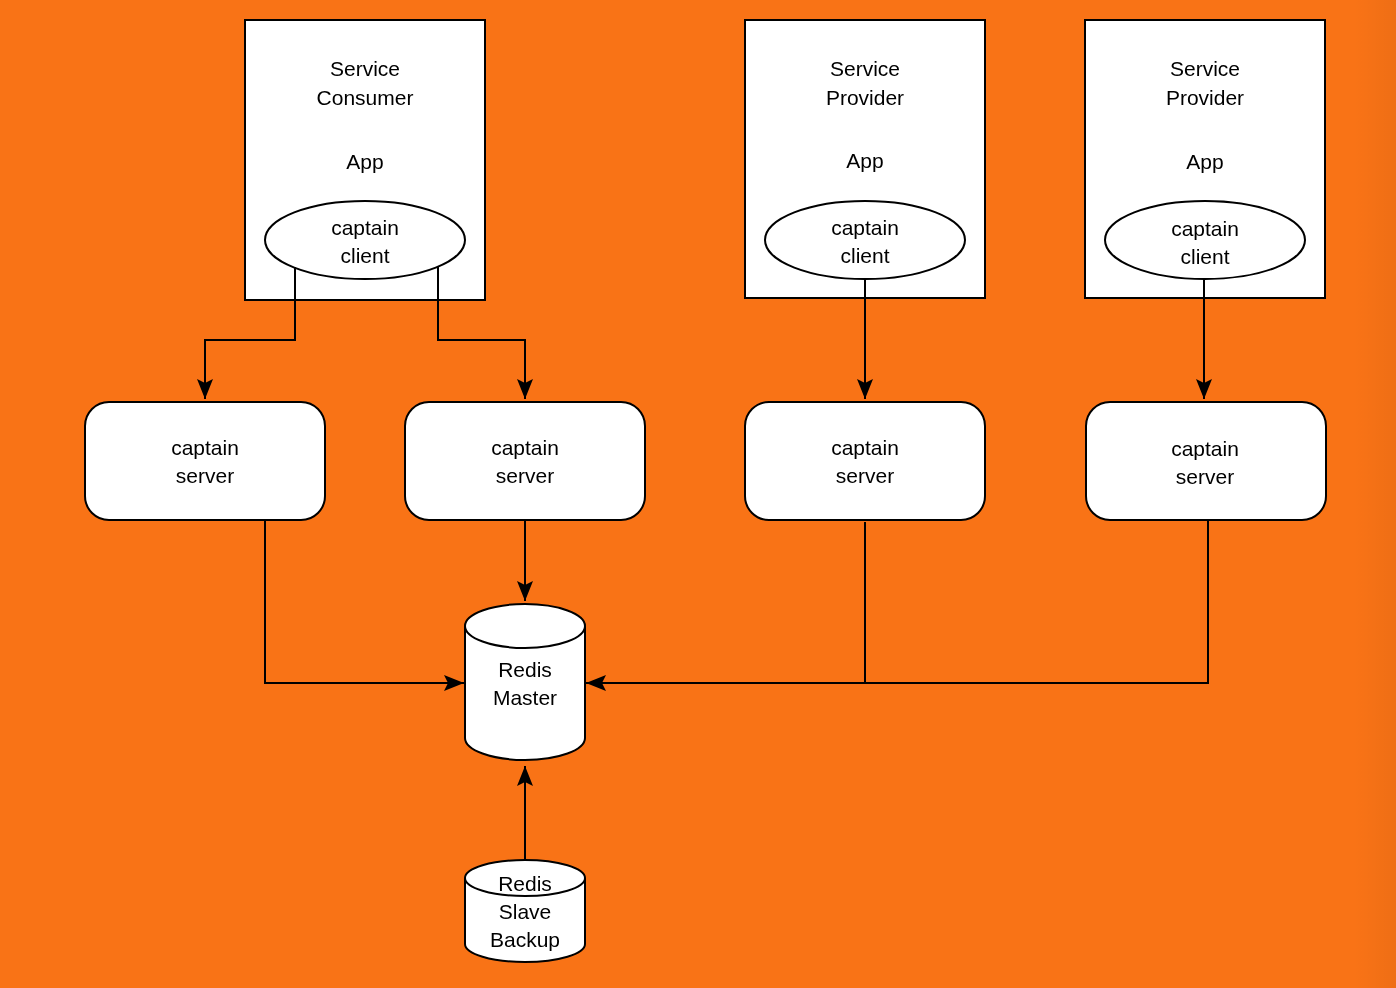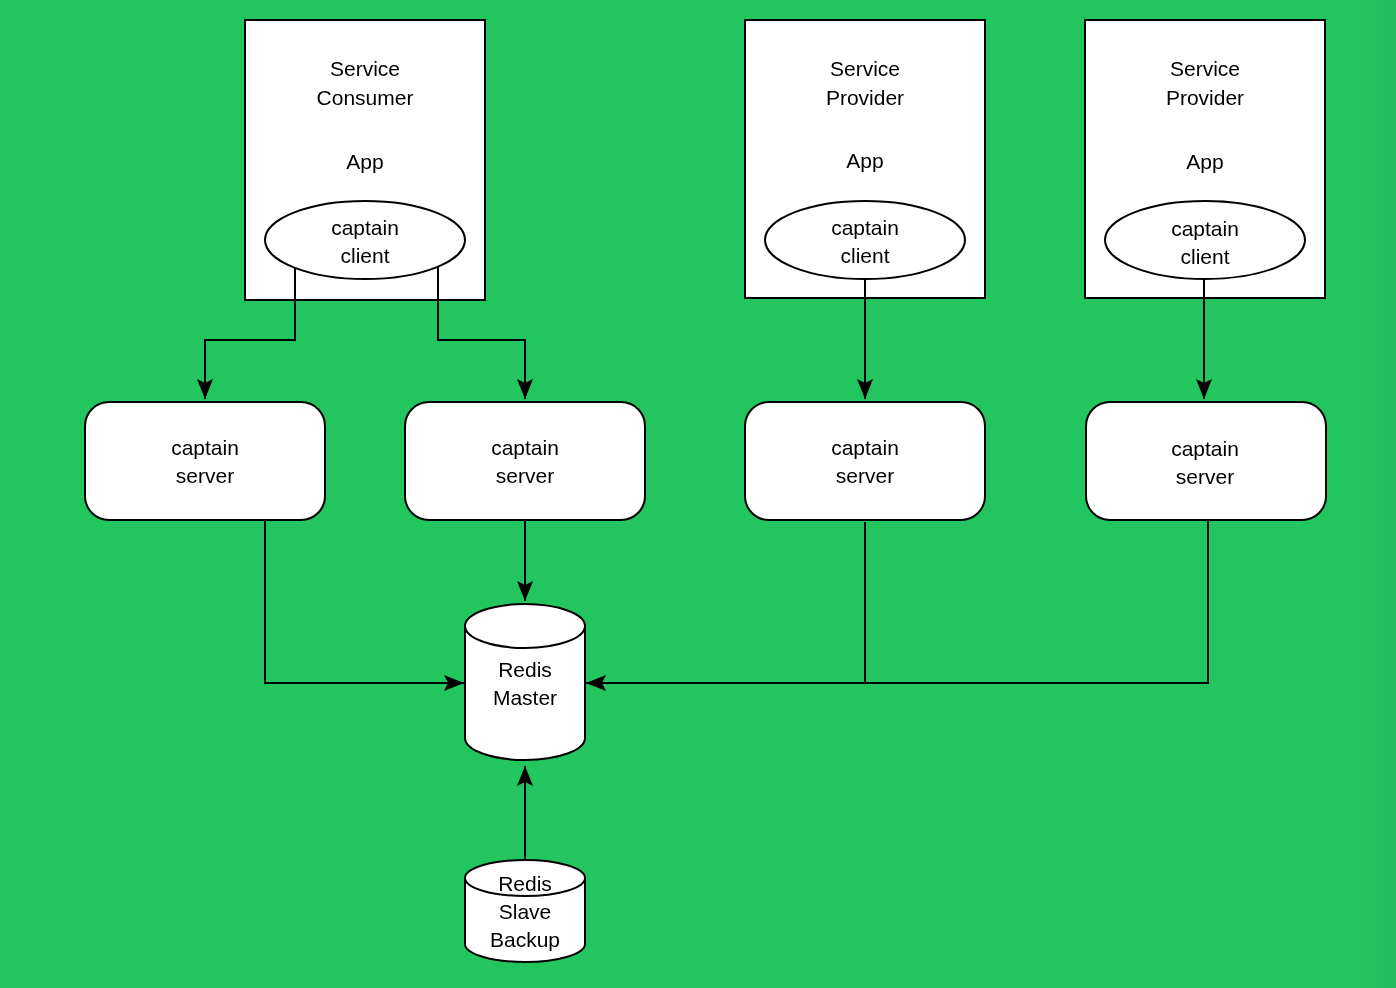--- a/index.html
+++ b/index.html
@@ -1,20 +1,20 @@
 <!DOCTYPE html>
 <html><head>
 <meta charset="utf-8">
 <style>
   html, body { margin: 0; padding: 0; background: #ffffff; }
   #canvas {
     position: relative;
     width: 1396px;
     height: 988px;
-    background: #22c55e;
+    background: #f97316;
     overflow: hidden;
     font-family: "Liberation Sans", sans-serif;
   }
   #shapes { position: absolute; left: 0; top: 0; }
   .label {
     position: absolute;
     transform: translate(-50%, -50%);
     font-size: 21px;
     line-height: 28px;
     color: #000000;

